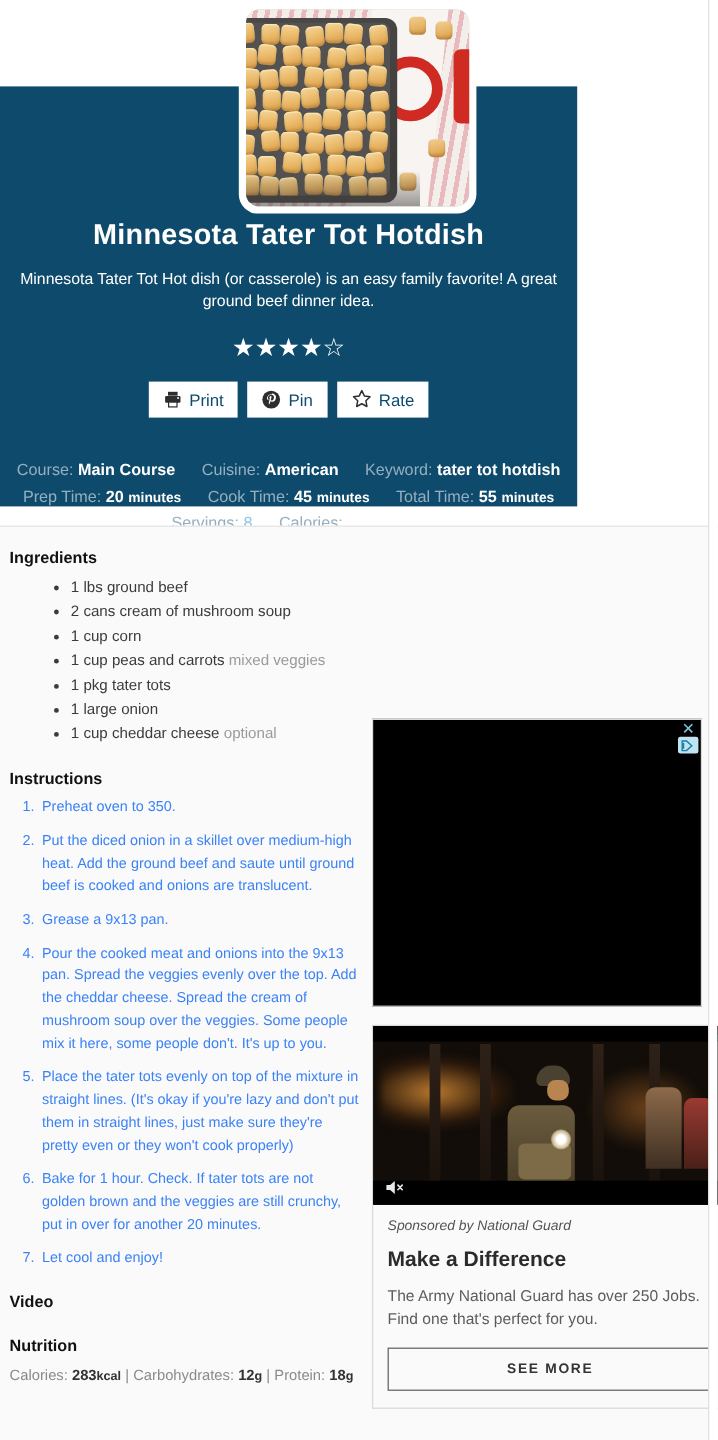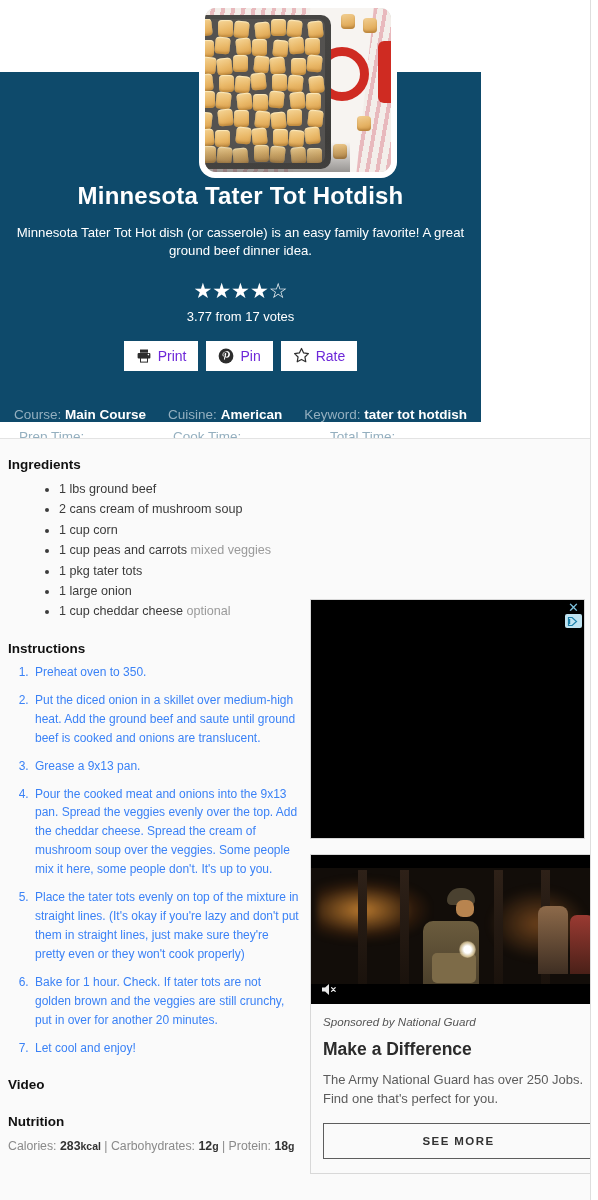--- a/index.html
+++ b/index.html
@@ -141,21 +141,21 @@
 
   
   .actions {
     margin-top: 17px;
     display: flex;
     justify-content: center;
     gap: 8px;
   }
   .action-btn {
     background: #ffffff;
-    color: #6d28d9;
+    color: #0c4a6e;
     border: none;
     height: 30px;
     padding: 0 12px;
     font-size: 14px;
     font-family: "Liberation Sans", sans-serif;
     display: inline-flex;
     align-items: center;
     gap: 6px;
     cursor: pointer;
     line-height: 1;
@@ -501,21 +501,20 @@
       <div class="pan-shadow"></div>
     </div>
   </div>
 
   <div class="recipe-header">
     <div class="recipe-title">Minnesota Tater Tot Hotdish</div>
     <div class="recipe-summary">Minnesota Tater Tot Hot dish (or casserole) is an easy family favorite! A great ground beef dinner idea.</div>
 
     <div class="rating-block">
       <div class="stars">★★★★☆</div>
-      <div class="votes">3.77 from 17 votes</div>
     </div>
 
     <div class="actions">
       <button class="action-btn">
         <span>
           <svg width="16" height="16" viewBox="0 0 16 16" fill="#2d2d2d">
             <rect x="4" y="1.5" width="8" height="3.2"></rect>
             <rect x="1.6" y="5" width="12.8" height="5.6" rx="1"></rect>
             <rect x="4" y="9.6" width="8" height="5" fill="#2d2d2d"></rect>
             <rect x="5" y="10.6" width="6" height="3" fill="#ffffff"></rect>

